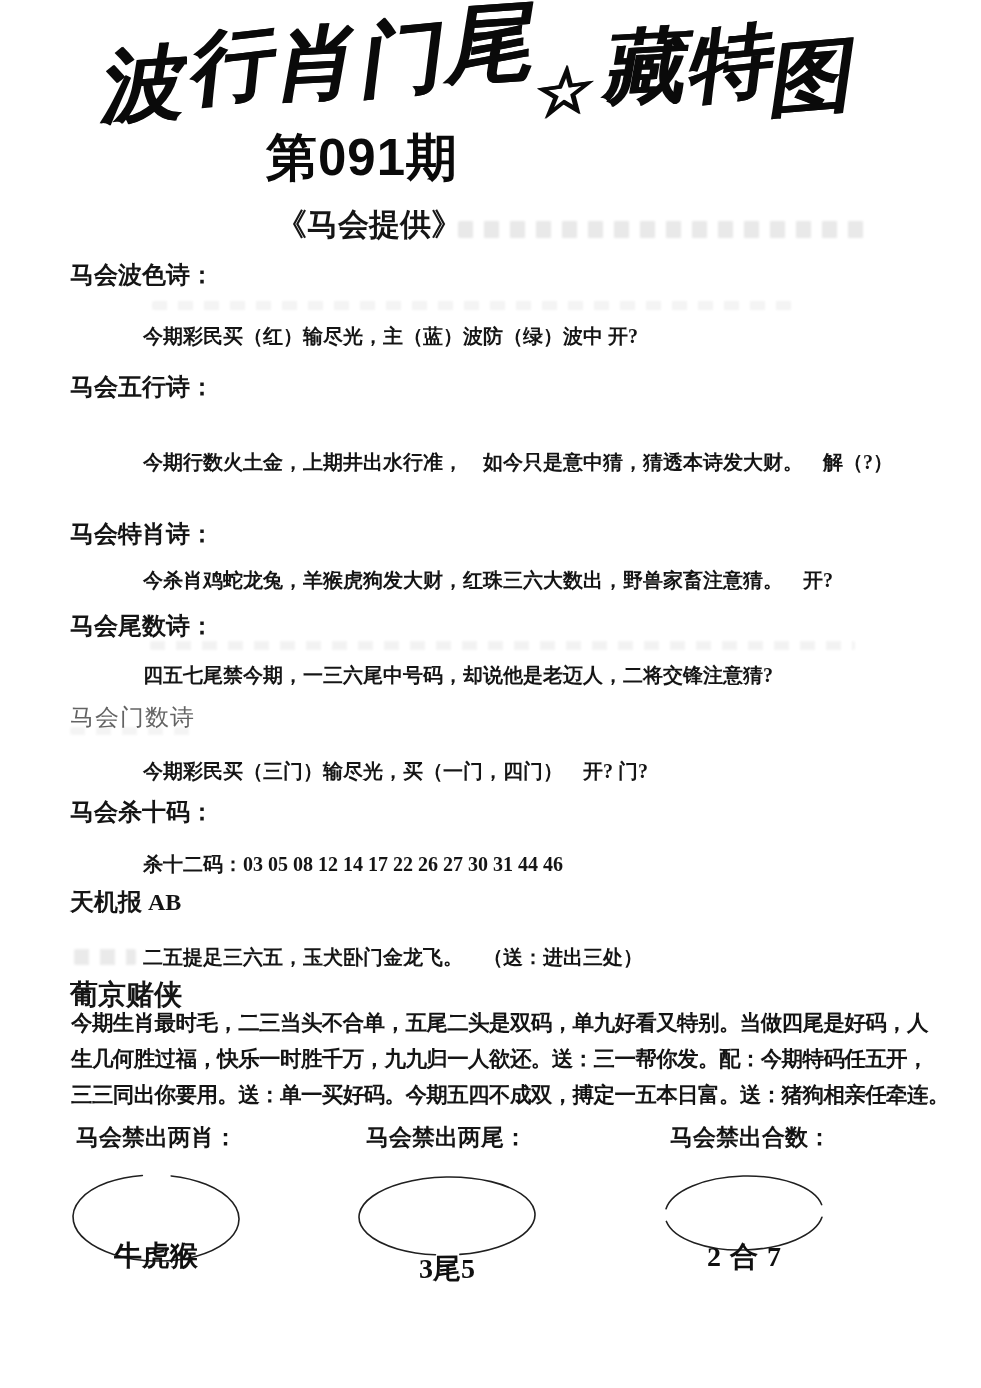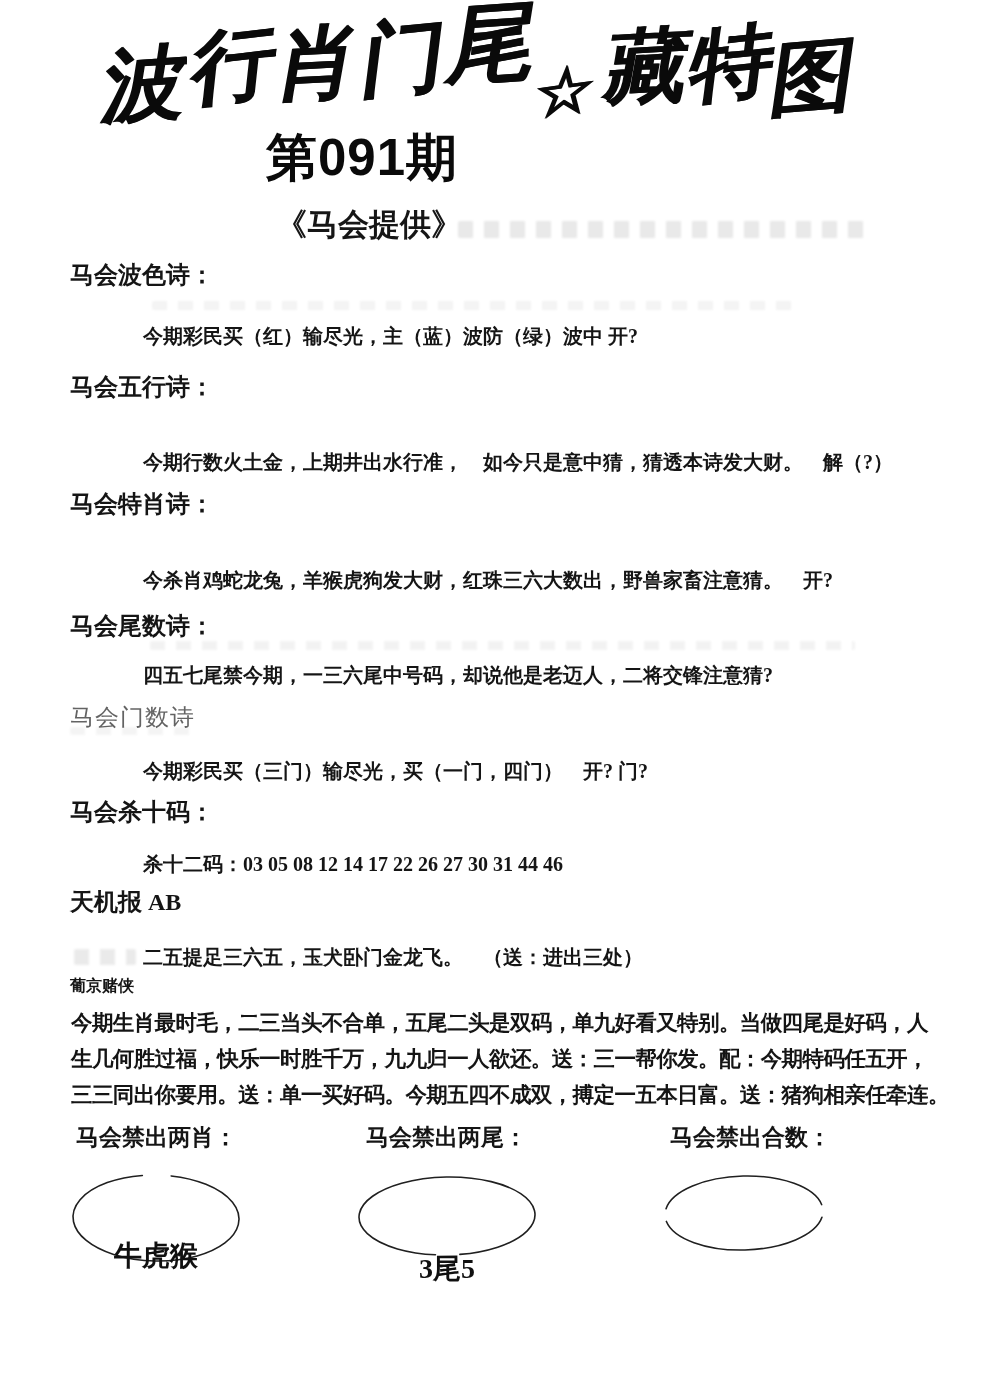--- a/index.html
+++ b/index.html
@@ -29,28 +29,28 @@
     position:absolute;left:266px;top:124px;
     font-family:"Liberation Sans","DejaVu Sans",sans-serif;
     font-weight:900;font-size:51px;letter-spacing:1px;color:#0a0a0a;
   }
   .source{position:absolute;left:276px;top:204px;font-size:31px;font-weight:bold;color:#161616;}
   
   .sec-h{position:absolute;left:70px;font-size:24px;font-weight:bold;white-space:nowrap;color:#151515;}
   .sec-p{position:absolute;left:143px;font-size:20px;font-weight:bold;white-space:nowrap;color:#151515;}
   .h0{top:259px;} .p0{top:323px;}
   .h1{top:371px;} .p1{top:449px;}
-  .h2{top:488px;} .p2{top:567px;}
+  .h2{top:518px;} .p2{top:567px;}
   .h3{top:610px;text-align:right;} .p3{top:662px;}
   .h4{top:701px;} .p4{top:758px;}
   .h5{top:796px;} .p5{top:851px;}
   .h6{top:886px;} .p6{top:944px;}
   .degraded{font-weight:normal;color:#3d3d3d;opacity:.8;filter:blur(.4px);transform:scaleY(.96);letter-spacing:1px;}
   
-  .pj-h{position:absolute;left:70px;top:976px;font-size:16px;font-weight:bold;color:#151515;}
+  .pj-h{position:absolute;left:70px;top:976px;font-size:28px;font-weight:bold;color:#151515;}
   .pj-line{position:absolute;left:71px;width:860px;font-size:21.5px;font-weight:bold;
            letter-spacing:-0.6px;white-space:nowrap;color:#141414;}
   .pjl0{top:1008px;} .pjl1{top:1044px;} .pjl2{top:1080px;}
   
   .fb-label{position:absolute;top:1122px;font-size:23px;font-weight:bold;color:#151515;white-space:nowrap;}
   .fbl0{left:76px;text-align:center;} .fbl1{left:366px;} .fbl2{left:670px;}
   .oval{position:absolute;}
   .oval svg{display:block;}
   .ov0{left:70px;top:1173px;}
   .ov1{left:356px;top:1175px;}
@@ -130,14 +130,15 @@
     </svg>
   </div>
   <div class="ov-text ovt1">3尾5</div>
 
   <div class="oval ov2">
     <svg width="164" height="78" viewBox="0 0 164 78" style="transform:rotate(-1.5deg)">
       <path d="M 4.2 32.6 A 79 37 0 0 1 159.8 32.6" fill="none" stroke="#202020" stroke-width="1.6" stroke-linecap="round"></path>
       <path d="M 4.2 45.4 A 79 37 0 0 0 159.8 45.4" fill="none" stroke="#202020" stroke-width="1.6" stroke-linecap="round"></path>
     </svg>
   </div>
+  <div class="ov-text ovt2">2合7</div>
 
 </div>
 
 </body></html>

